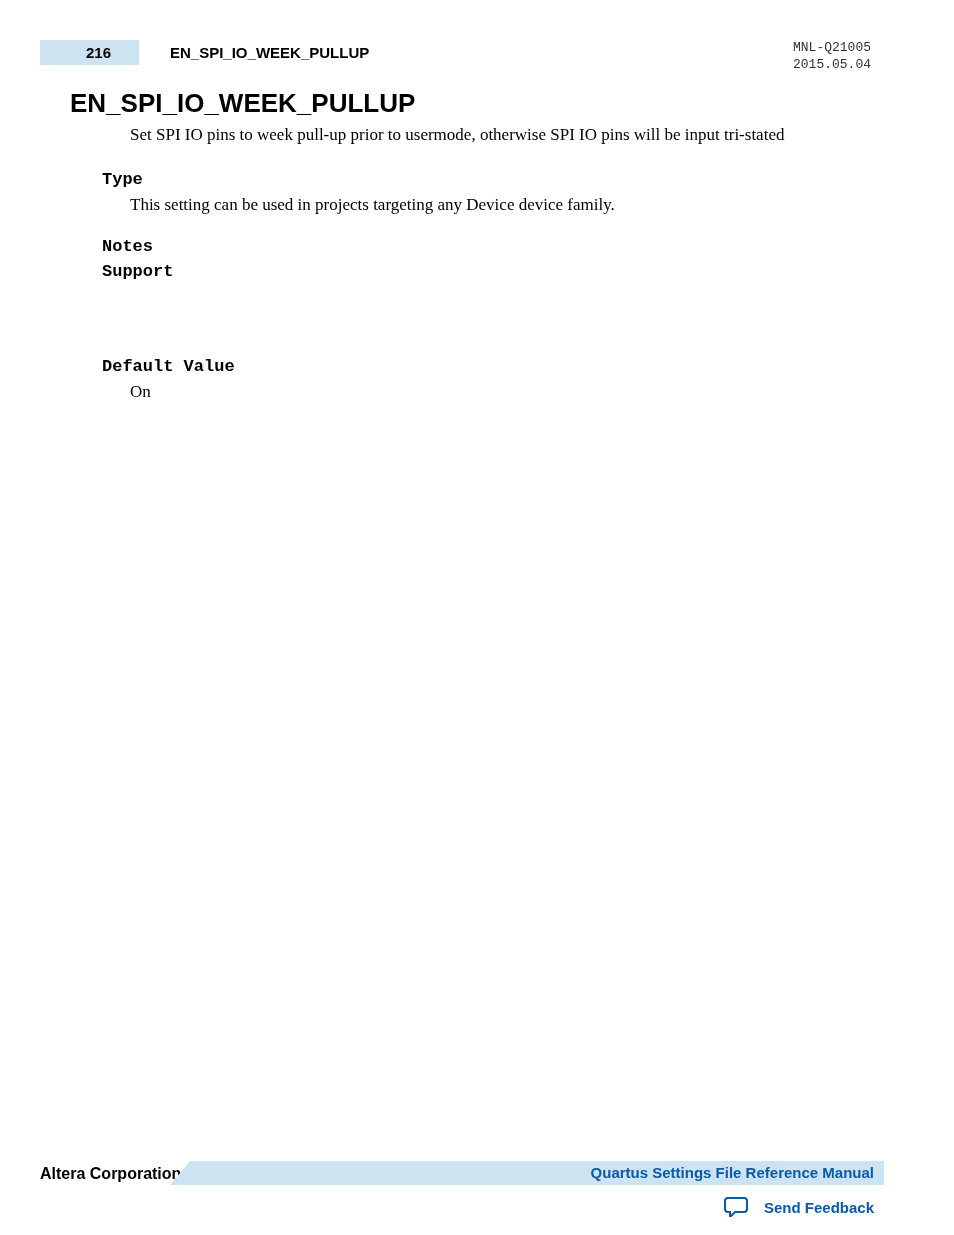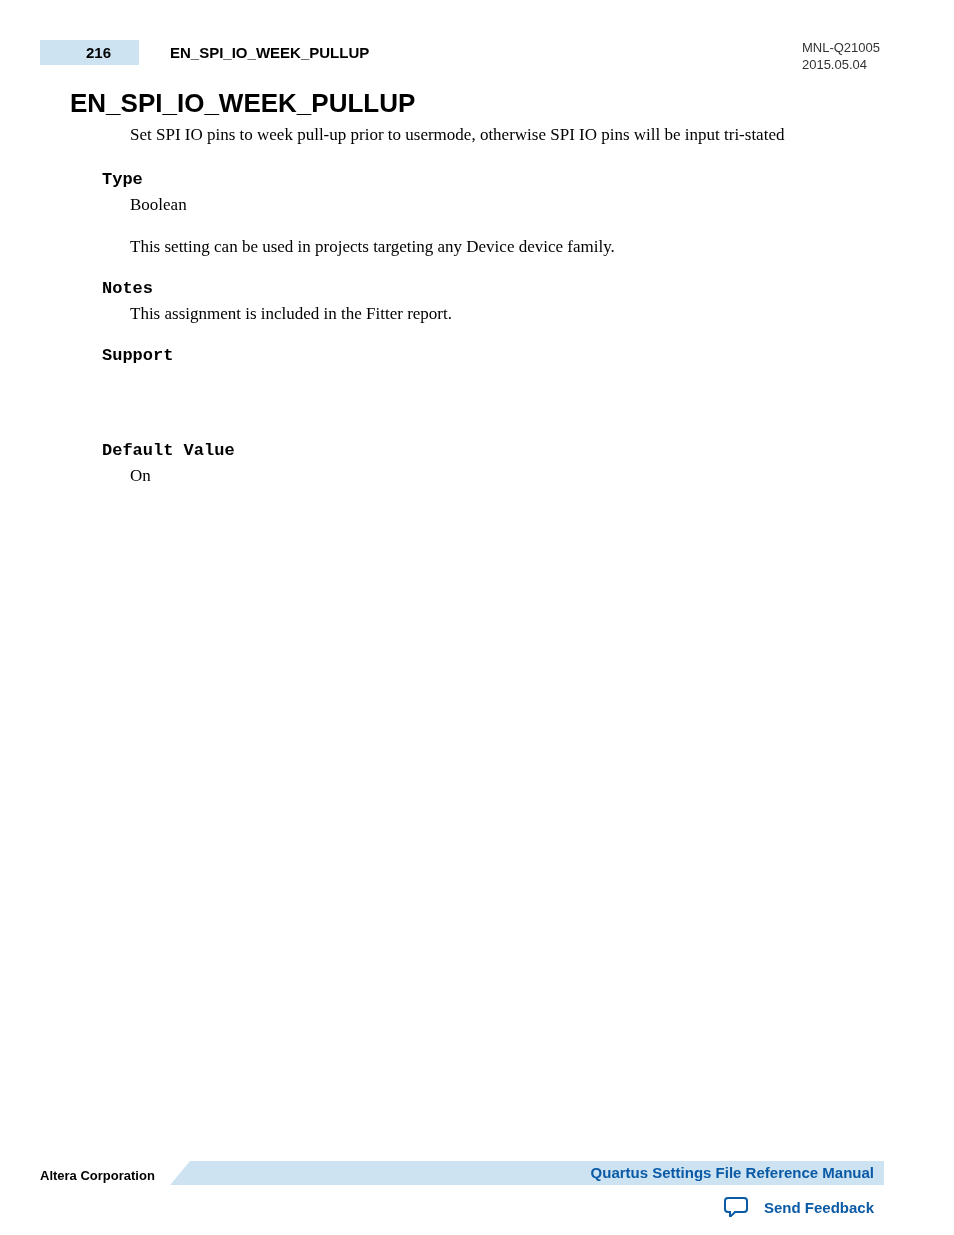--- a/index.html
+++ b/index.html
@@ -1,29 +1,29 @@
 <!DOCTYPE html>
 <html><head>
 <meta charset="utf-8">
 <style>
   * { box-sizing: border-box; margin: 0; padding: 0; }
   html, body { width: 954px; height: 1235px; background: #fff; font-family: Georgia, 'Times New Roman', serif; color: #000; }
   .page { position: relative; width: 954px; height: 1235px; padding: 40px 70px 50px 70px; }
   .header { position: relative; height: 30px; margin-bottom: 18px; }
   .page-tab { position: absolute; left: -30px; top: 0; background: #cde3f2; padding: 4px 28px 4px 46px; font-family: Arial, Helvetica, sans-serif; font-weight: bold; font-size: 15px; }
   .header-running { position: absolute; left: 100px; top: 4px; font-family: Arial, Helvetica, sans-serif; font-weight: bold; font-size: 15px; }
-  .header-right { position: absolute; right: 4px; top: 0; text-align: left; font-family: Liberation Sans, sans-serif; font-size: 13px; line-height: 1.3; color: #333; }
+  .header-right { position: absolute; right: 13px; top: 0; text-align: right; font-family: Liberation Mono, monospace; font-size: 13px; line-height: 1.3; color: #333; }
   h1.title { font-family: Arial, Helvetica, sans-serif; font-weight: bold; font-size: 26px; margin-top: 14px; margin-bottom: 4px; }
   .intro { font-size: 17px; line-height: 1.45; margin-left: 60px; margin-bottom: 22px; }
   .section-label { font-family: Liberation Mono, monospace; font-weight: bold; font-size: 17px; margin-left: 32px; margin-bottom: 6px; }
   .section-body { font-size: 17px; margin-left: 60px; margin-bottom: 22px; }
   .syntax-gap { height: 70px; }
   .footer { position: absolute; left: 40px; right: 70px; bottom: 50px; }
   .footer-bar { position: relative; height: 24px; }
-  .footer-left { position: absolute; left: 0; bottom: 2px; font-family: Arial, Helvetica, sans-serif; font-weight: bold; font-size: 13px; }
+  .footer-left { position: absolute; left: 0; bottom: 2px; font-family: Arial, Helvetica, sans-serif; font-weight: bold; font-size: 16px; }
   .footer-band { position: absolute; left: 130px; right: 0; height: 24px; background: #cde3f2; clip-path: polygon(20px 0, 100% 0, 100% 100%, 0 100%); }
   .footer-right-link { position: absolute; right: 10px; top: 3px; font-family: Arial, Helvetica, sans-serif; font-weight: bold; font-size: 15px; color: #0a5aa6; text-decoration: none; margin-left: 20px; }
   .feedback-row { position: absolute; right: 10px; top: 36px; display: flex; align-items: center; gap: 16px; }
   .feedback-link { font-family: Arial, Helvetica, sans-serif; font-weight: bold; font-size: 15px; color: #0a5aa6; text-decoration: none; }
   .chat-icon { width: 24px; height: 20px; }
 </style>
 </head>
 <body>
 
 <div class="page">
@@ -34,26 +34,24 @@
     <div class="header-right">
       <div>MNL-Q21005</div>
       <div>2015.05.04</div>
     </div>
   </div>
 
   <h1 class="title">EN_SPI_IO_WEEK_PULLUP</h1>
   <p class="intro">Set SPI IO pins to week pull-up prior to usermode, otherwise SPI IO pins will be input tri-stated</p>
 
   <div class="section-label">Type</div>
-  <div class="section-body">Boolean</div>
 
   <div class="section-body">This setting can be used in projects targeting any Device device family.</div>
 
   <div class="section-label">Notes</div>
-  <div class="section-body">This assignment is included in the Fitter report.</div>
 
   <div class="section-label">Support</div>
   <div class="syntax-gap"></div>
 
   <div class="section-label">Default Value</div>
   <div class="section-body">On</div>
 
   <div class="footer">
     <div class="footer-bar">
       <div class="footer-left">Altera Corporation</div>

